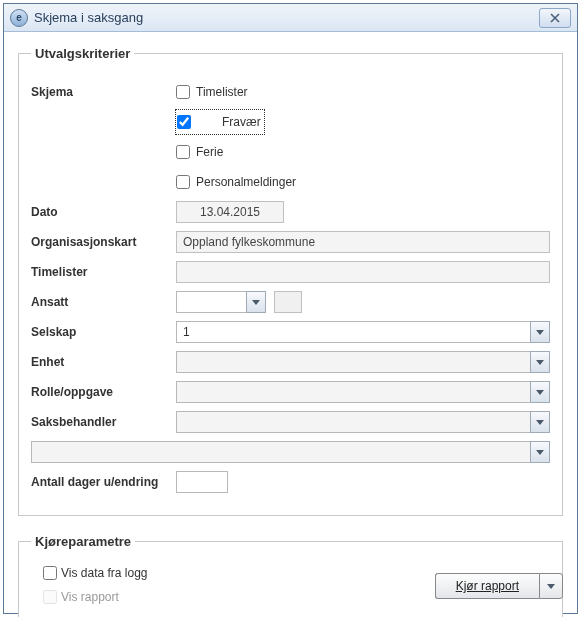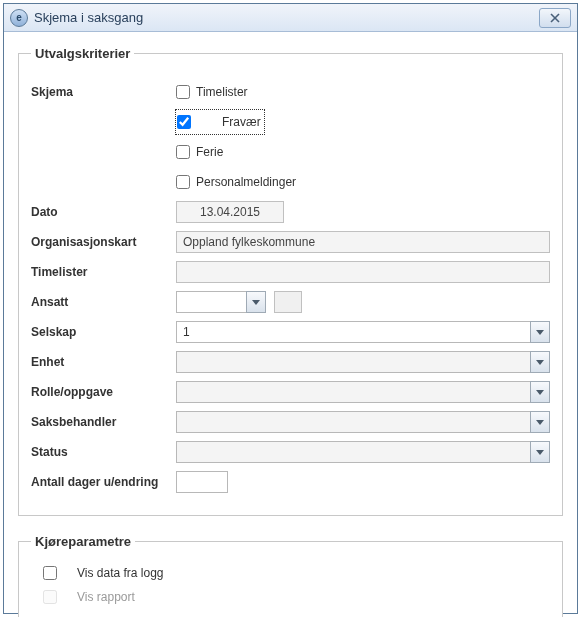--- a/index.html
+++ b/index.html
@@ -218,21 +218,21 @@
     align-items: center;
     justify-content: center;
     cursor: pointer;
   }
 
   .param-row {
     display: flex;
     align-items: center;
     height: 24px;
     margin-left: 12px;
-    gap: 20px;
+    gap: 4px;
   }
   .param-row.disabled { color: #9a9a9a; }
   .param-row.disabled input[type=checkbox] { opacity: 0.6; }
 
   fieldset.group.params { padding: 12px 12px 14px 12px; }
 </style>
 </head>
 <body>
 
 <div class="window">
@@ -376,21 +376,20 @@
             <div class="combo-btn">
               <svg width="8" height="5" viewBox="0 0 8 5">
                   <polygon points="0,0 8,0 4,5" fill="#4a5a6a"></polygon>
                 </svg>
             </div>
           </div>
         </div>
       </div>
 
       <div class="row">
-        <div class="label">Status</div>
         <div class="field">
           <div class="combo">
             <div class="combo-input"></div>
             <div class="combo-btn">
               <svg width="8" height="5" viewBox="0 0 8 5">
                   <polygon points="0,0 8,0 4,5" fill="#4a5a6a"></polygon>
                 </svg>
             </div>
           </div>
         </div>
@@ -410,15 +409,27 @@
       <div class="param-row">
         <input type="checkbox" style="">
         <span>Vis data fra logg</span>
       </div>
       <div class="param-row disabled">
         <input type="checkbox" disabled="" style="">
         <span>Vis rapport</span>
       </div>
     </fieldset>
 
+    <div class="bottom-area">
+      <div class="split-button">
+        <div class="split-main">
+          <span>Kjør rapport</span>
+        </div>
+        <div class="split-arrow">
+          <svg width="8" height="5" viewBox="0 0 8 5">
+              <polygon points="0,0 8,0 4,5" fill="#4a5a6a"></polygon>
+            </svg>
+        </div>
+      </div>
+    </div>
 
   </div>
 </div>
 
 </body></html>

